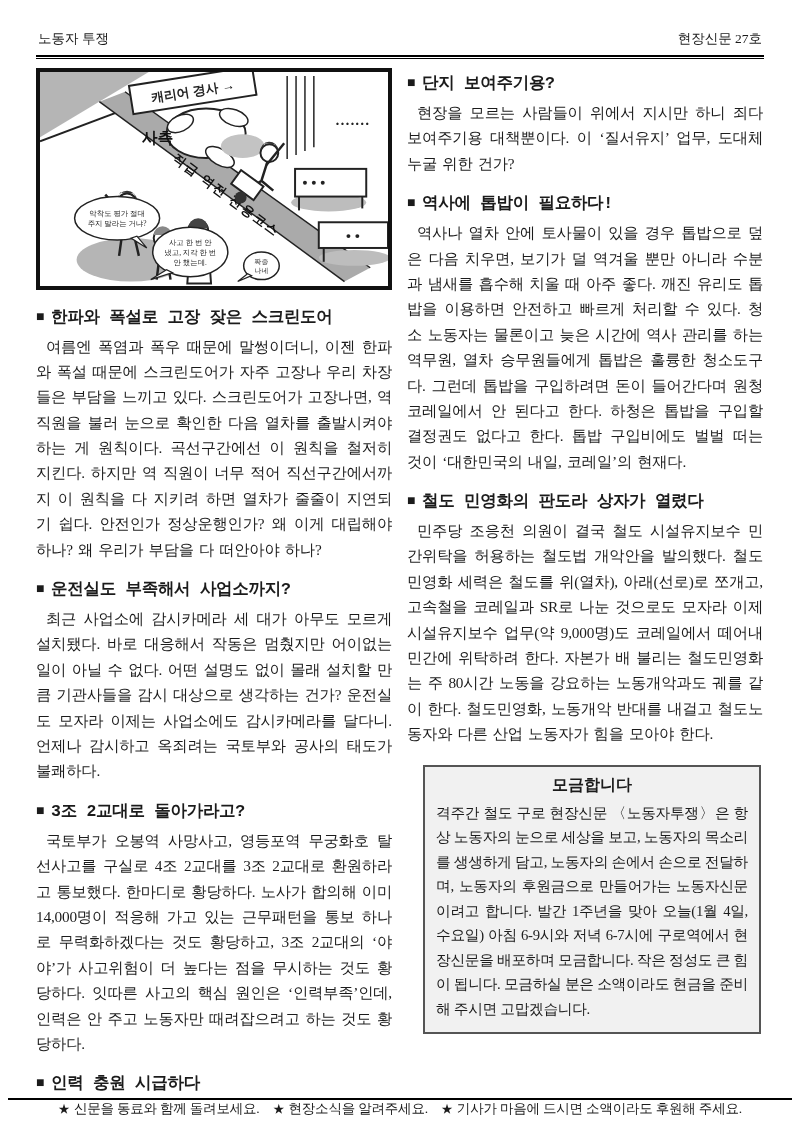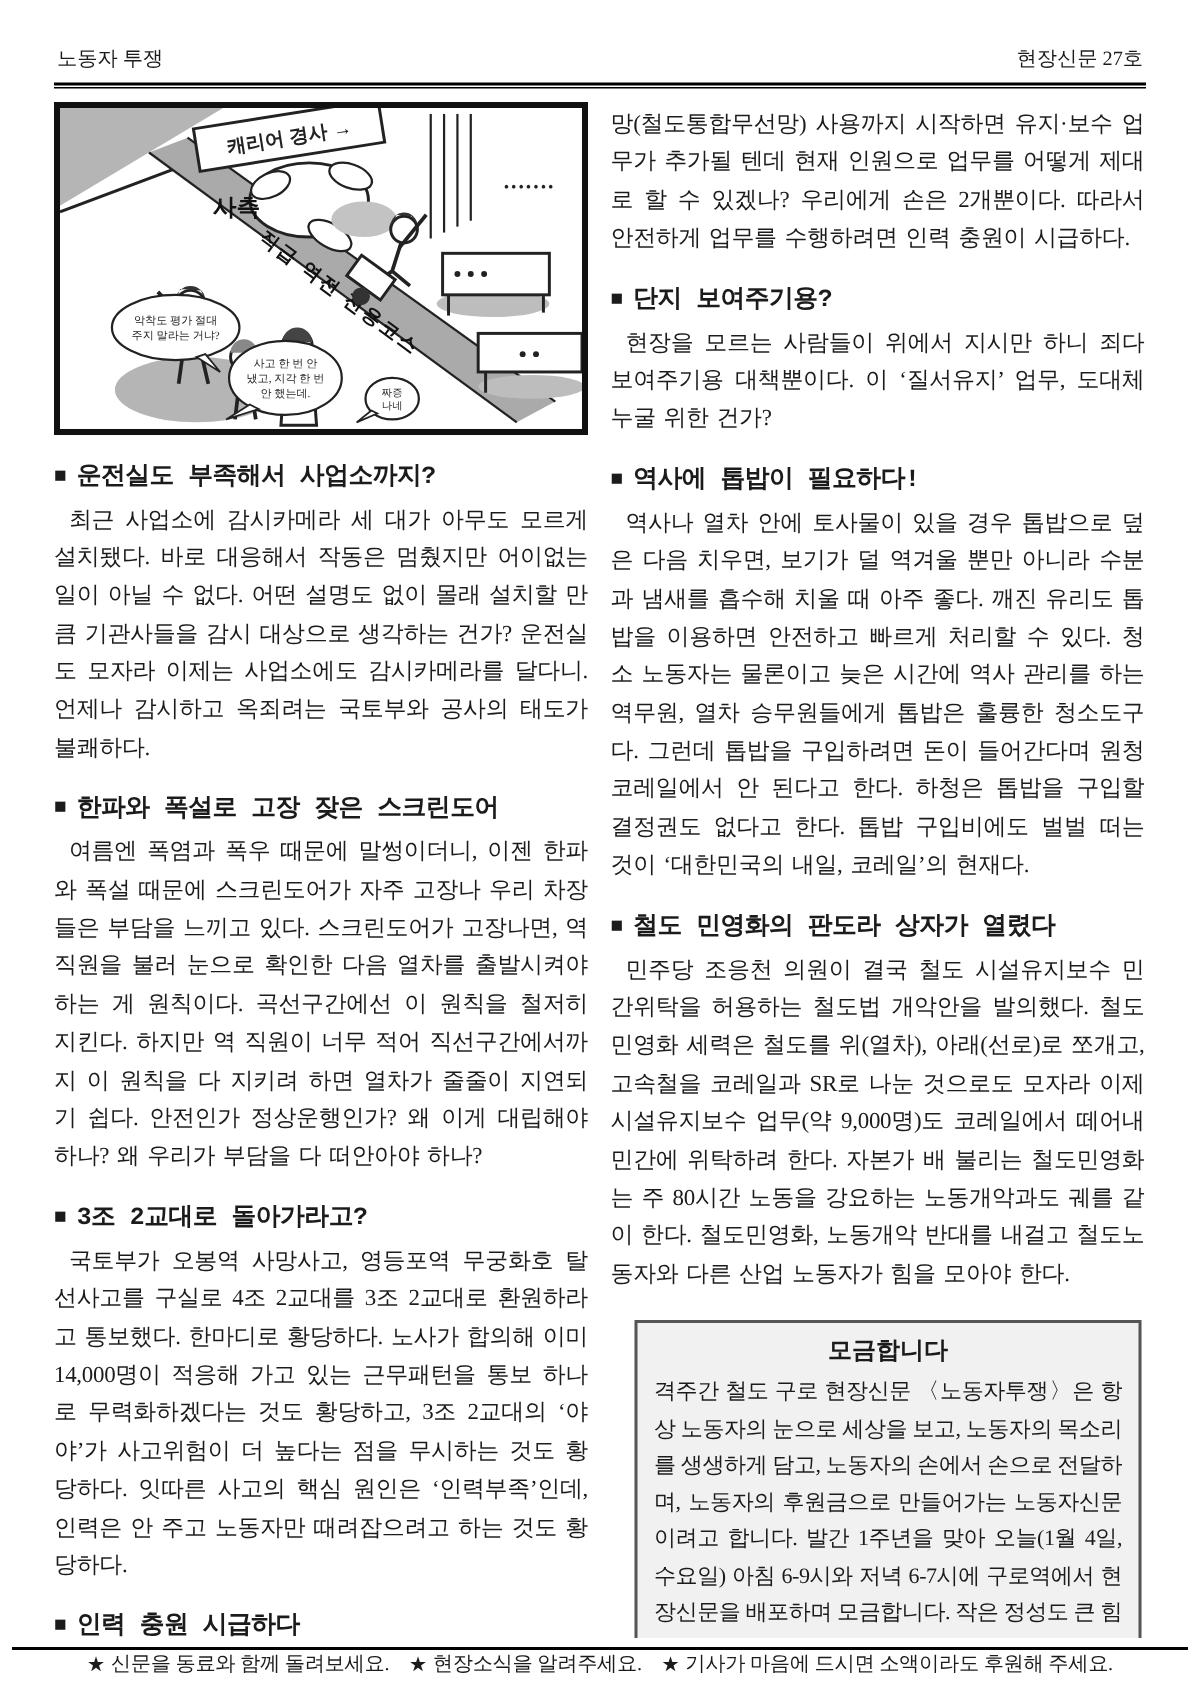--- a/index.html
+++ b/index.html
@@ -163,43 +163,42 @@
           <g>
             <ellipse cx="224" cy="196" rx="18" ry="14" fill="#fff" stroke="#222" stroke-width="1.5"></ellipse>
             <path d="M210,204 L200,212 L214,206 Z" fill="#fff" stroke="#222" stroke-width="1.2"></path>
             <text x="224" y="194" text-anchor="middle" font-size="7" fill="#222">짜증</text>
             <text x="224" y="203" text-anchor="middle" font-size="7" fill="#222">나네</text>
           </g>
         </svg>
       </div>
 
       <div class="section">
+        <h2 class="section-title"><span class="marker">■</span><span>한파와 폭설로 고장 잦은 스크린도어</span></h2>
+        <p class="body-text indent">여름엔 폭염과 폭우 때문에 말썽이더니, 이젠 한파와 폭설 때문에 스크린도어가 자주 고장나 우리 차장들은 부담을 느끼고 있다. 스크린도어가 고장나면, 역 직원을 불러 눈으로 확인한 다음 열차를 출발시켜야 하는 게 원칙이다. 곡선구간에선 이 원칙을 철저히 지킨다. 하지만 역 직원이 너무 적어 직선구간에서까지 이 원칙을 다 지키려 하면 열차가 줄줄이 지연되기 쉽다. 안전인가 정상운행인가? 왜 이게 대립해야 하나? 왜 우리가 부담을 다 떠안아야 하나?</p>
+      </div>
+
+      <div class="section">
         <h2 class="section-title"><span class="marker">■</span><span>운전실도 부족해서 사업소까지?</span></h2>
         <p class="body-text indent">최근 사업소에 감시카메라 세 대가 아무도 모르게 설치됐다. 바로 대응해서 작동은 멈췄지만 어이없는 일이 아닐 수 없다. 어떤 설명도 없이 몰래 설치할 만큼 기관사들을 감시 대상으로 생각하는 건가? 운전실도 모자라 이제는 사업소에도 감시카메라를 달다니. 언제나 감시하고 옥죄려는 국토부와 공사의 태도가 불쾌하다.</p>
       </div>
 
       <div class="section">
-        <h2 class="section-title"><span class="marker">■</span><span>한파와 폭설로 고장 잦은 스크린도어</span></h2>
-        <p class="body-text indent">여름엔 폭염과 폭우 때문에 말썽이더니, 이젠 한파와 폭설 때문에 스크린도어가 자주 고장나 우리 차장들은 부담을 느끼고 있다. 스크린도어가 고장나면, 역 직원을 불러 눈으로 확인한 다음 열차를 출발시켜야 하는 게 원칙이다. 곡선구간에선 이 원칙을 철저히 지킨다. 하지만 역 직원이 너무 적어 직선구간에서까지 이 원칙을 다 지키려 하면 열차가 줄줄이 지연되기 쉽다. 안전인가 정상운행인가? 왜 이게 대립해야 하나? 왜 우리가 부담을 다 떠안아야 하나?</p>
-      </div>
-
-      <div class="section">
         <h2 class="section-title"><span class="marker">■</span><span>3조 2교대로 돌아가라고?</span></h2>
         <p class="body-text indent">국토부가 오봉역 사망사고, 영등포역 무궁화호 탈선사고를 구실로 4조 2교대를 3조 2교대로 환원하라고 통보했다. 한마디로 황당하다. 노사가 합의해 이미 14,000명이 적응해 가고 있는 근무패턴을 통보 하나로 무력화하겠다는 것도 황당하고, 3조 2교대의 ‘야야’가 사고위험이 더 높다는 점을 무시하는 것도 황당하다. 잇따른 사고의 핵심 원인은 ‘인력부족’인데, 인력은 안 주고 노동자만 때려잡으려고 하는 것도 황당하다.</p>
       </div>
 
       <div class="section">
         <h2 class="section-title"><span class="marker">■</span><span>인력 충원 시급하다</span></h2>
 
       </div>
     </div>
 
     <div class="col">
 
-      <p class="body-text lead">망(철도통합무선망) 사용까지 시작하면 유지·보수 업무가 추가될 텐데 현재 인원으로 업무를 어떻게 제대로 할 수 있겠나? 우리에게 손은 2개뿐이다. 따라서 안전하게 업무를 수행하려면 인력 충원이 시급하다.</p>
 
       <div class="section">
         <h2 class="section-title"><span class="marker">■</span><span>단지 보여주기용?</span></h2>
         <p class="body-text indent">현장을 모르는 사람들이 위에서 지시만 하니 죄다 보여주기용 대책뿐이다. 이 ‘질서유지’ 업무, 도대체 누굴 위한 건가?</p>
       </div>
 
       <div class="section">
         <h2 class="section-title"><span class="marker">■</span><span>역사에 톱밥이 필요하다!</span></h2>
         <p class="body-text indent">역사나 열차 안에 토사물이 있을 경우 톱밥으로 덮은 다음 치우면, 보기가 덜 역겨울 뿐만 아니라 수분과 냄새를 흡수해 치울 때 아주 좋다. 깨진 유리도 톱밥을 이용하면 안전하고 빠르게 처리할 수 있다. 청소 노동자는 물론이고 늦은 시간에 역사 관리를 하는 역무원, 열차 승무원들에게 톱밥은 훌륭한 청소도구다. 그런데 톱밥을 구입하려면 돈이 들어간다며 원청 코레일에서 안 된다고 한다. 하청은 톱밥을 구입할 결정권도 없다고 한다. 톱밥 구입비에도 벌벌 떠는 것이 ‘대한민국의 내일, 코레일’의 현재다.</p>
       </div>

